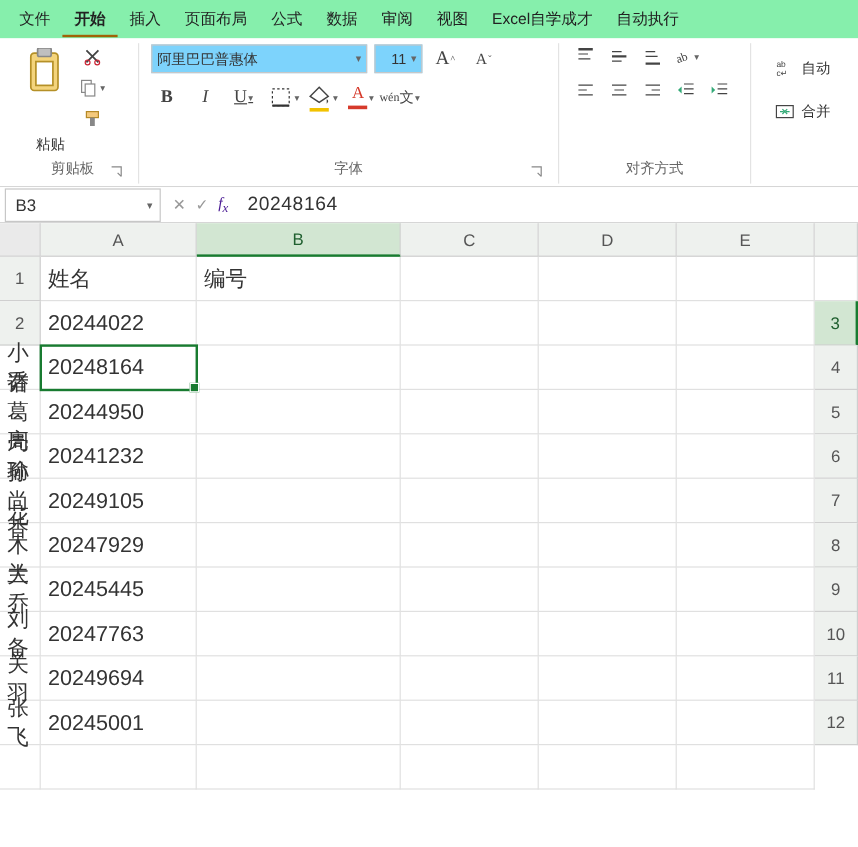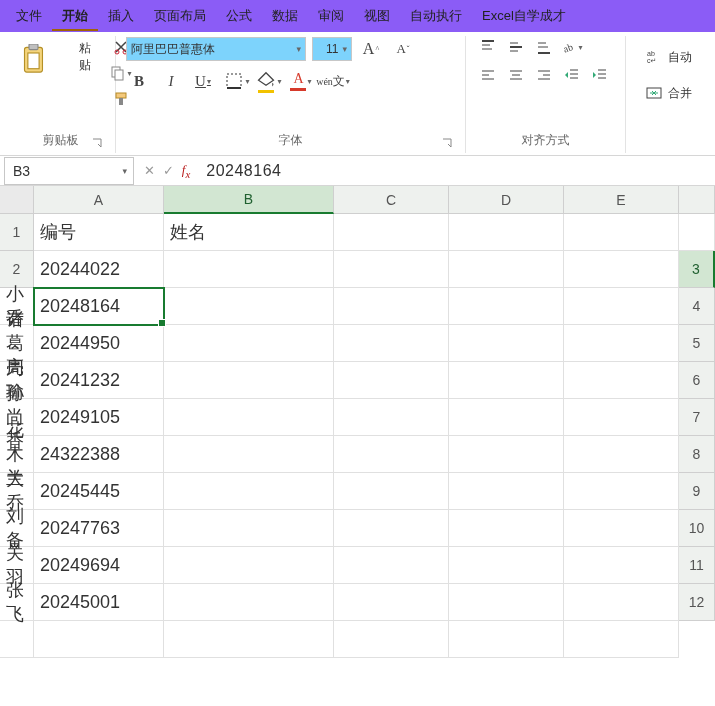--- a/index.html
+++ b/index.html
@@ -10,21 +10,21 @@
   color: #333;
   width: 715px;
   height: 706px;
   overflow: hidden;
 }
 .menubar {
   display: flex;
   align-items: center;
   height: 32px;
   padding: 0 6px;
-  background: #8b5cf6;
+  background: #86efac;
 }
 .menubar .tab {
   padding: 6px 10px 4px 10px;
   cursor: pointer;
   color: #222;
   border-bottom: 2px solid transparent;
 }
 .menubar .tab.active {
   font-weight: bold;
   border-bottom: 2px solid #a16207;
@@ -62,22 +62,22 @@
   color: #777;
   cursor: pointer;
 }
 .group-launcher svg { width: 12px; height: 12px; }
 .clipboard-main {
   display: flex;
   align-items: flex-start;
 }
 .paste-big {
   display: flex;
-  flex-direction: row;
-  align-items: flex-start;
+  flex-direction: column;
+  align-items: flex-end;
   padding: 4px 4px 0 4px;
   cursor: pointer;
   gap: 32px;
 }
 .paste-big .icon {
   width: 34px; height: 40px;
   display: flex; align-items: center; justify-content: center;
 }
 .paste-big .label { font-size: 12px; }
 .small-btns { display: flex; flex-direction: column; gap: 4px; margin-left: 6px; }
@@ -131,21 +131,21 @@
   border: 1px solid #c7c7c7;
   display: flex;
   align-items: center;
   justify-content: space-between;
   padding: 0 6px 0 8px;
   margin: 0 4px 0 4px;
   font-size: 14px;
   cursor: text;
 }
 .fx-buttons { display: flex; align-items: center; padding: 0 6px; gap: 8px; color: #999; }
-.fx-buttons .fx { font-style: italic; font-family: "Times New Roman", serif; color: #b91c1c; }
+.fx-buttons .fx { font-style: italic; font-family: "Times New Roman", serif; color: #4c1d95; }
 .formula-input {
   flex: 1;
   padding: 0 10px;
   font-size: 16px;
   letter-spacing: 0.5px;
 }
 .sheet {
   display: grid;
   grid-template-columns: 34px 130px 170px 115px 115px 115px 36px;
   font-size: 18px;
@@ -196,22 +196,22 @@
 
 <div class="menubar">
   <div class="tab">文件</div>
   <div class="tab active">开始</div>
   <div class="tab">插入</div>
   <div class="tab">页面布局</div>
   <div class="tab">公式</div>
   <div class="tab">数据</div>
   <div class="tab">审阅</div>
   <div class="tab">视图</div>
+  <div class="tab">Excel自学成才</div>
   <div class="tab">自动执行</div>
-  <div class="tab">Excel自学成才</div>
 </div>
 
 <div class="ribbon">
 
   <div class="group" style="width:110px">
     <div class="clipboard-main">
       <div class="paste-big">
         <span class="icon">
           <svg viewBox="0 0 24 28">
               <rect x="4" y="3" width="16" height="22" rx="2" fill="#f4d47c" stroke="#b59027"></rect>
@@ -431,22 +431,22 @@
 
 <div class="sheet" id="sheet">
     <div class="corner colhead"></div>
     <div class="colhead">A</div>
     <div class="colhead active">B</div>
     <div class="colhead">C</div>
     <div class="colhead">D</div>
     <div class="colhead">E</div>
     <div class="colhead"></div>
     <div class="rowhead">1</div>
+    <div class="cell">姓名</div>
     <div class="cell">编号</div>
-    <div class="cell">姓名</div>
     <div class="cell"></div>
     <div class="cell"></div>
     <div class="cell"></div>
     <div class="cell"></div>
     <div class="rowhead">2</div>
     <div class="cell">20244022</div>
     <div class="cell"></div>
     <div class="cell"></div>
     <div class="cell"></div>
     <div class="cell"></div>
@@ -473,21 +473,21 @@
     <div class="cell"></div>
     <div class="rowhead">6</div>
     <div class="cell">孙尚香</div>
     <div class="cell">20249105</div>
     <div class="cell"></div>
     <div class="cell"></div>
     <div class="cell"></div>
     <div class="cell"></div>
     <div class="rowhead">7</div>
     <div class="cell">花木兰</div>
-    <div class="cell">24322388</div>
+    <div class="cell">20247929</div>
     <div class="cell"></div>
     <div class="cell"></div>
     <div class="cell"></div>
     <div class="cell"></div>
     <div class="rowhead">8</div>
     <div class="cell">大乔</div>
     <div class="cell">20245445</div>
     <div class="cell"></div>
     <div class="cell"></div>
     <div class="cell"></div>

